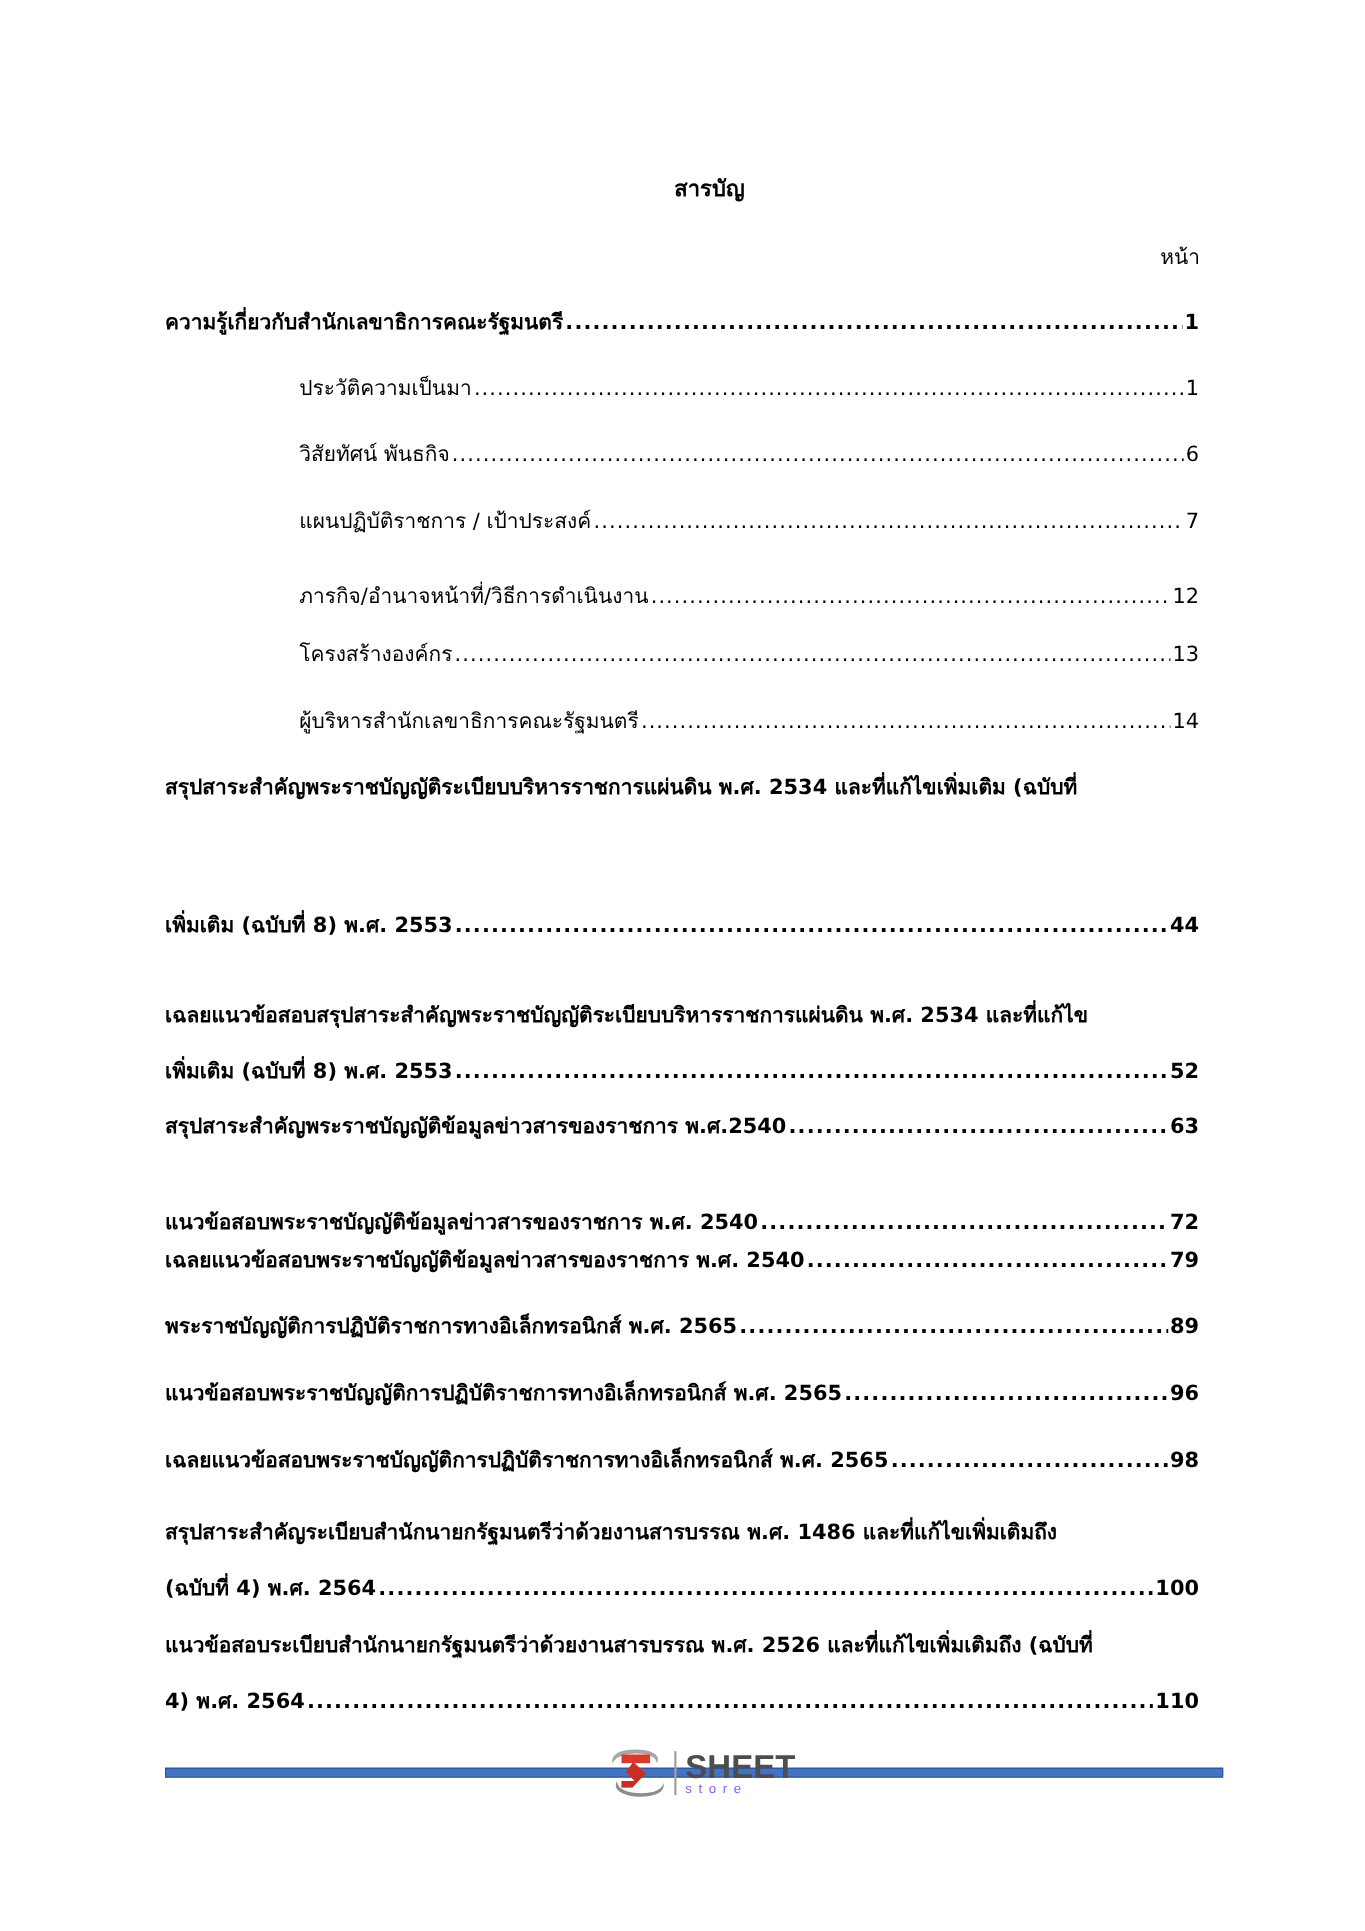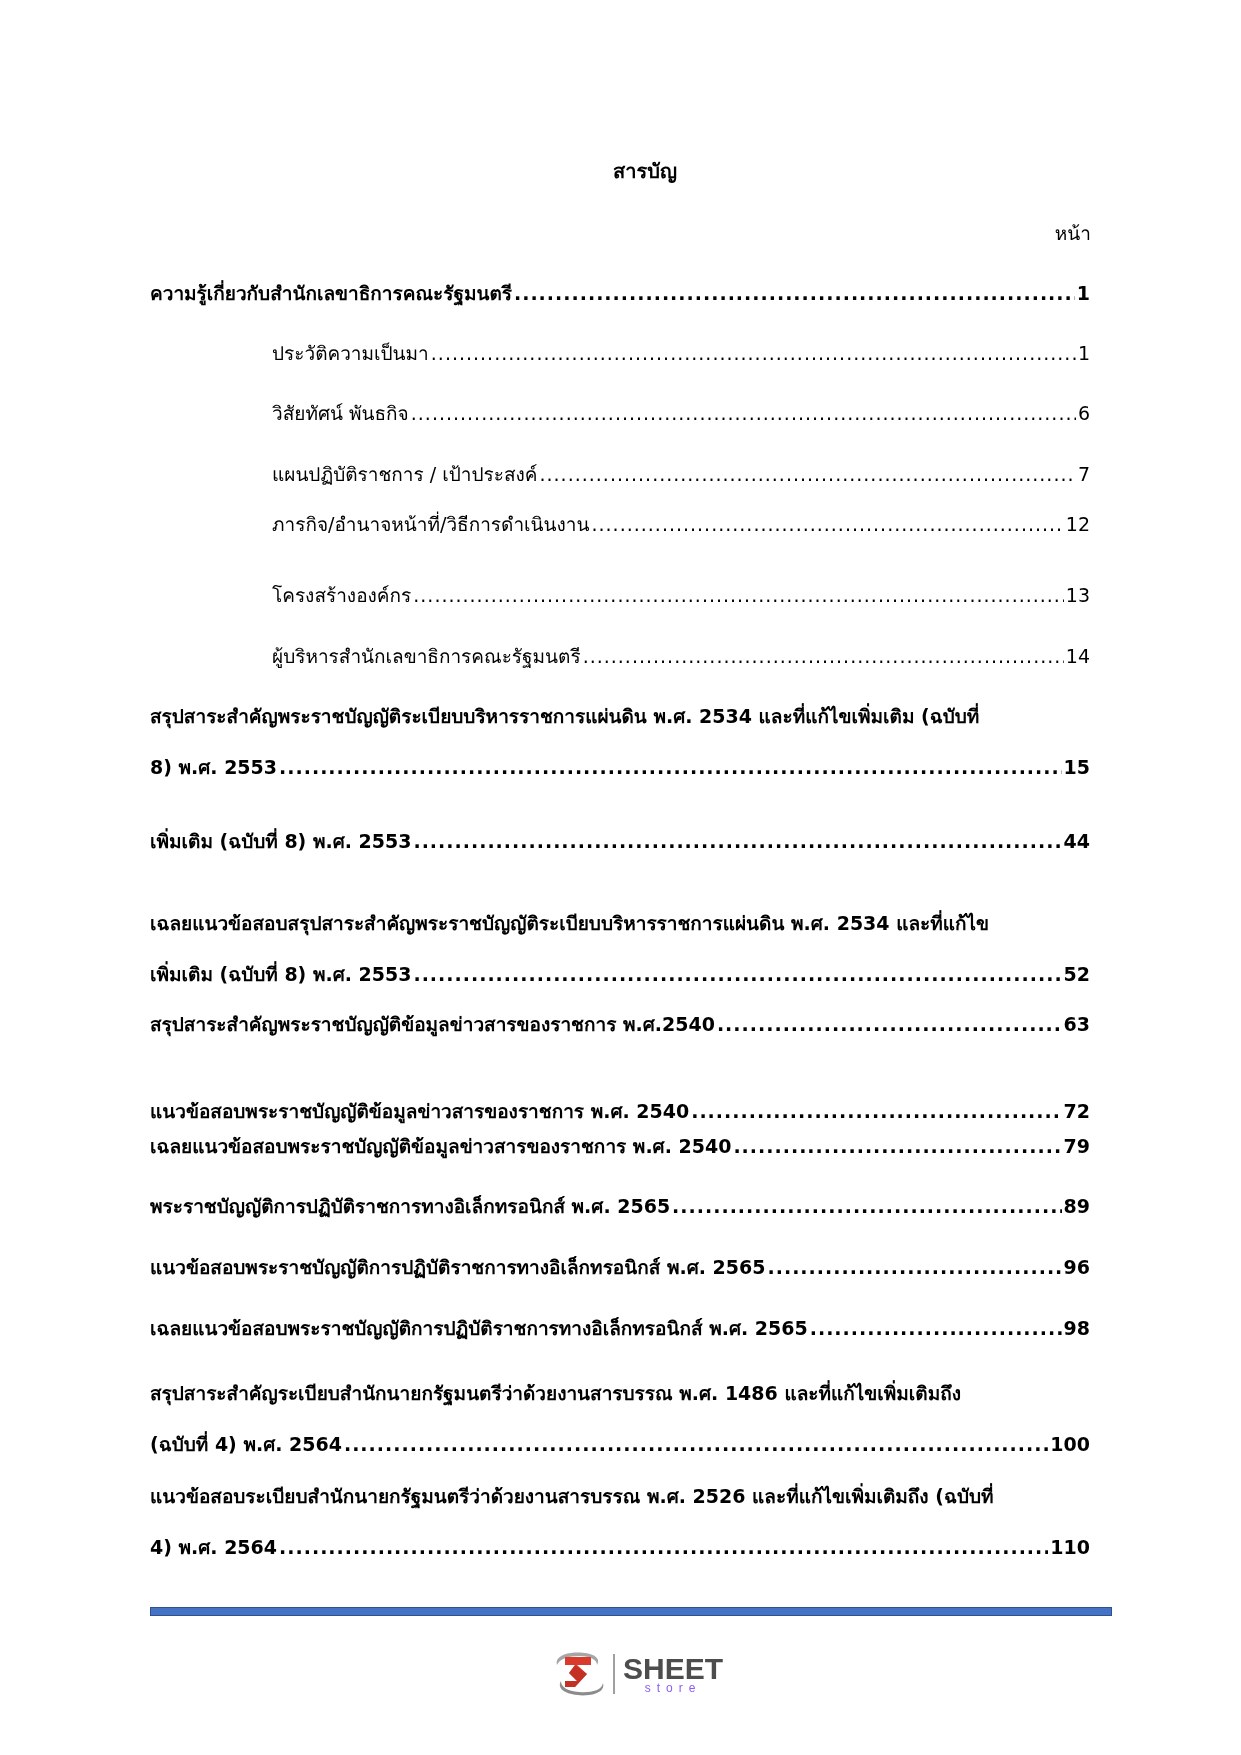--- a/index.html
+++ b/index.html
@@ -13,21 +13,21 @@
   .entry.bold { font-weight:bold; }
   .entry.sub { left:122px; width:818px; font-weight:normal; font-size:19px; }
   .line { display:flex; align-items:flex-end; height:30px; line-height:30px; white-space:nowrap; }
   .line .txt { flex:0 0 auto; }
   .line .dots { flex:1 1 auto; overflow:hidden; margin:0 2px; letter-spacing:1px; }
   .line .dots::after { content:"....................................................................................................................................................................................................................................................................................................................................................."; }
   .line .pg { flex:0 0 auto; text-align:right; }
   .line.first { display:block; }
   .footer-bar { position:absolute; left:150px; top:1607px; width:960px; height:7px;
                 background:#4472c4; border:1px solid #2f528f; }
-  .logo { position:absolute; left:553px; top:1650px; height:48px; display:flex; align-items:center;text-align:center; }
+  .logo { position:absolute; left:553px; top:1588px; height:48px; display:flex; align-items:center; }
   .logo-mark { width:54px; height:46px; }
   .logo-divider { width:2px; height:40px; background:#a0a0a0; margin:0 8px 0 6px; }
   .logo-text { display:flex; flex-direction:column; line-height:1; }
   .logo-sheet { font-family:"Liberation Sans",sans-serif; font-weight:bold; font-size:30px; color:#4d4d4d; letter-spacing:0px; }
   .logo-store { font-family:"Liberation Sans",sans-serif; font-size:12px; color:#8b5cf6; letter-spacing:6px; margin-top:-2px; }
 </style>
 </head>
 <body>
 
 <div class="title">สารบัญ</div>
@@ -57,21 +57,21 @@
         <span class="pg">6</span>
       </div>
   </div>
   <div class="entry sub" style="top:459px">
     <div class="line">
         <span class="txt">แผนปฏิบัติราชการ / เป้าประสงค์ </span>
         <span class="dots"></span>
         <span class="pg">7</span>
       </div>
   </div>
-  <div class="entry sub" style="top:509px">
+  <div class="entry sub" style="top:527px">
     <div class="line">
         <span class="txt">ภารกิจ/อำนาจหน้าที่/วิธีการดำเนินงาน </span>
         <span class="dots"></span>
         <span class="pg">12</span>
       </div>
   </div>
   <div class="entry sub" style="top:580px">
     <div class="line">
         <span class="txt">โครงสร้างองค์กร</span>
         <span class="dots"></span>
@@ -81,25 +81,20 @@
   <div class="entry sub" style="top:641px">
     <div class="line">
         <span class="txt">ผู้บริหารสำนักเลขาธิการคณะรัฐมนตรี</span>
         <span class="dots"></span>
         <span class="pg">14</span>
       </div>
   </div>
 
   <div class="entry bold" style="top:701px">
     <div class="line first">สรุปสาระสำคัญพระราชบัญญัติระเบียบบริหารราชการแผ่นดิน พ.ศ. 2534 และที่แก้ไขเพิ่มเติม (ฉบับที่</div>
-    <div class="line" style="margin-top:21px">
-        <span class="txt">8) พ.ศ. 2553 </span>
-        <span class="dots"></span>
-        <span class="pg">15</span>
-      </div>
   </div>
   <div class="entry bold" style="top:805px">
     <div class="line" style="margin-top:21px">
         <span class="txt">เพิ่มเติม (ฉบับที่ 8) พ.ศ. 2553</span>
         <span class="dots"></span>
         <span class="pg">44</span>
       </div>
   </div>
   <div class="entry bold" style="top:908px">
     <div class="line first">เฉลยแนวข้อสอบสรุปสาระสำคัญพระราชบัญญัติระเบียบบริหารราชการแผ่นดิน พ.ศ. 2534 และที่แก้ไข</div>

